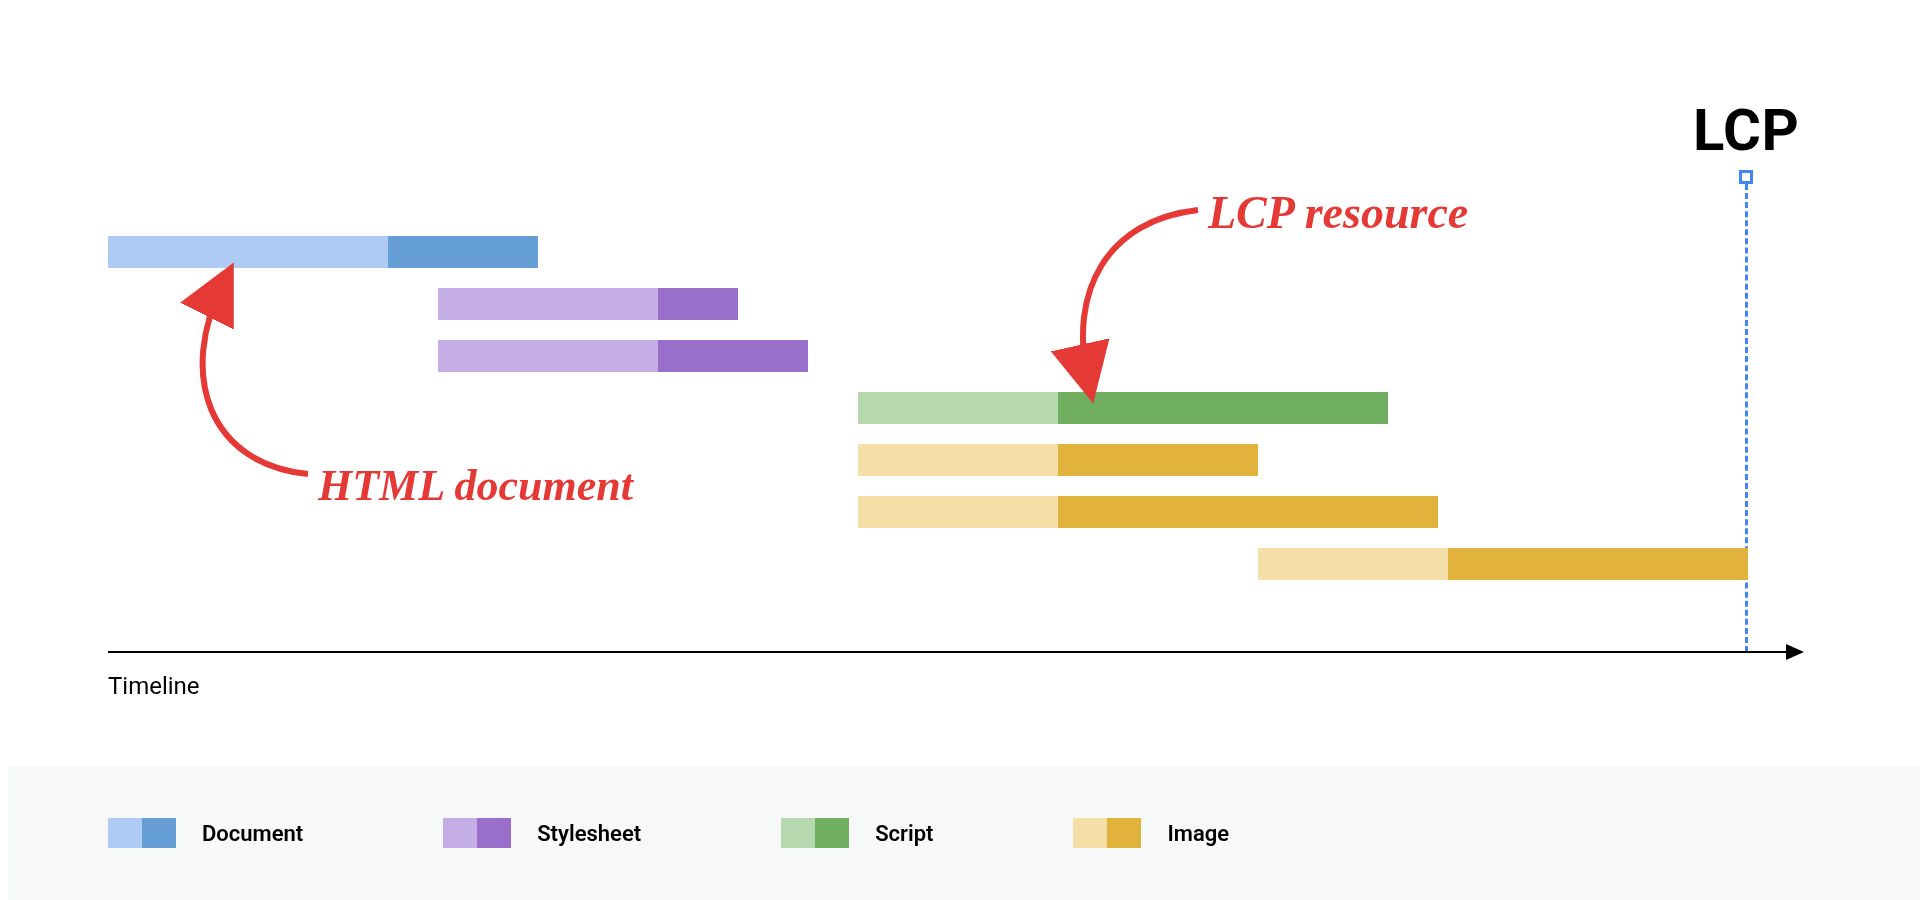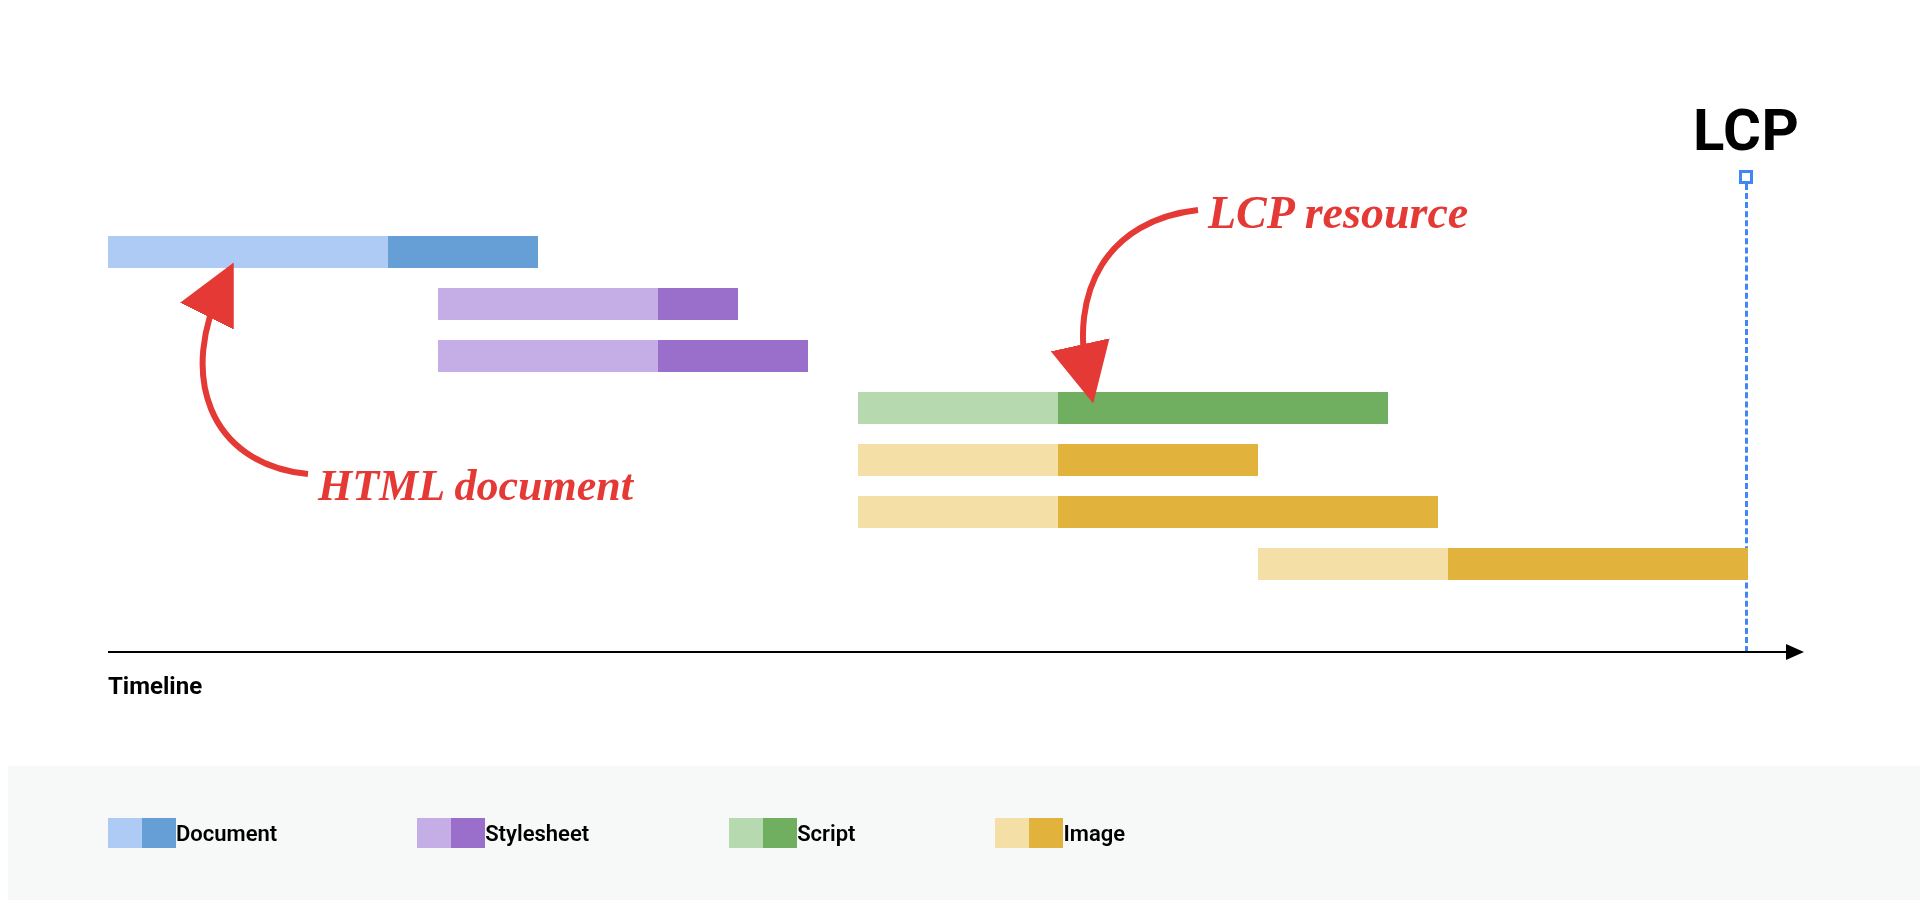--- a/index.html
+++ b/index.html
@@ -51,35 +51,36 @@
     position: absolute;
     width: 0; height: 0;
     border-left: 18px solid #000;
     border-top: 8px solid transparent;
     border-bottom: 8px solid transparent;
   }
   .timeline-label {
     position: absolute;
     font-size: 24px;
     color: #000;
-    font-weight: 700;
+    font-weight: 400;
   }
   .legend {
     position: absolute;
     left: 0;
     width: 1920px;
     background: #f7f8f8;
     display: flex;
     align-items: center;
     padding-left: 100px;
     gap: 140px;
   }
   .legend-item {
     display: flex;
     align-items: center;
+    gap: 26px;
   }
   .legend-swatch {
     display: flex;
     width: 68px;
     height: 30px;
   }
   .legend-swatch .sw-light,
   .legend-swatch .sw-dark {
     width: 50%; height: 100%;
   }

